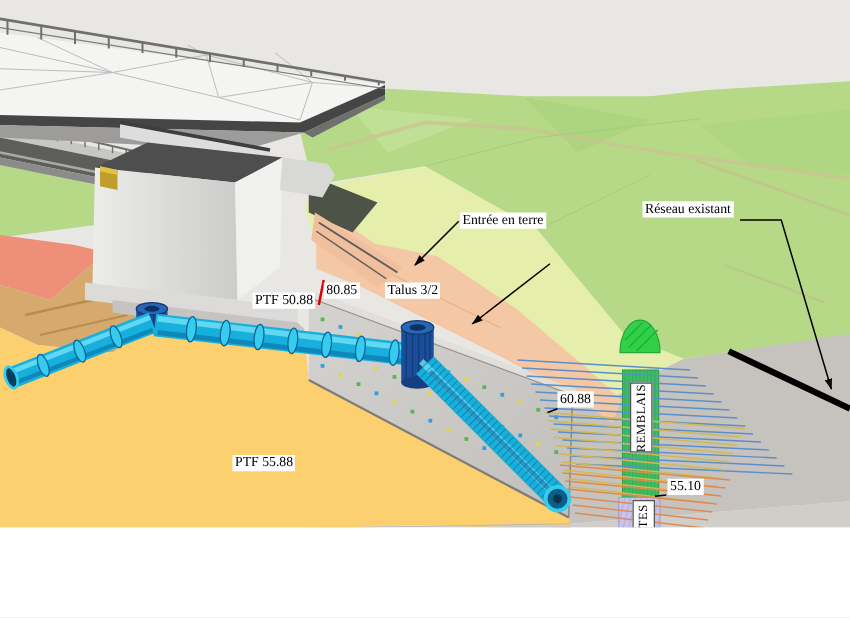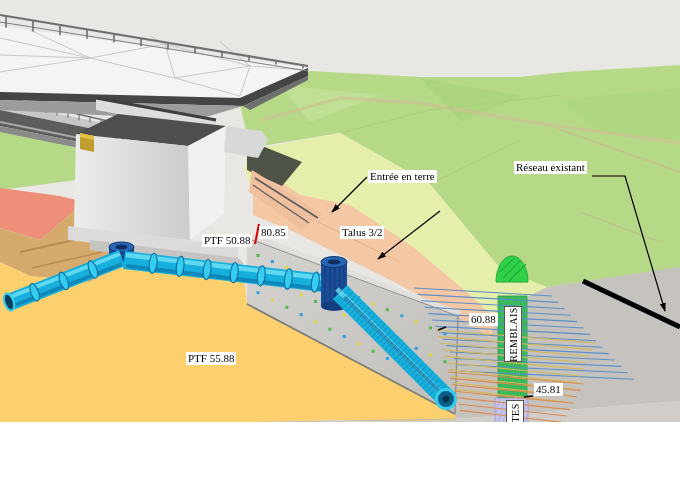--- a/index.html
+++ b/index.html
@@ -389,25 +389,25 @@
     <path d="M440,211 L378,259" marker-end="url(#arr)"></path>
     <path d="M592,176 L625,176 L665,311" marker-end="url(#arr)"></path>
     <line x1="259" y1="224" x2="255" y2="244" stroke="#e00000" stroke-width="2"></line>
     <line x1="438" y1="330" x2="446" y2="327" stroke="#000" stroke-width="1.4"></line>
     <line x1="524" y1="397" x2="533" y2="396" stroke="#000" stroke-width="1.4"></line>
   </g>
 </svg>
 
 <div class="lbl" style="left:368px;top:170px;">Entrée en terre</div>
 <div class="lbl" style="left:514px;top:161px;">Réseau existant</div>
-<div class="lbl" style="left:340px;top:226px;">Talus 3/2</div>
+<div class="lbl" style="left:308px;top:226px;">Talus 3/2</div>
 <div class="lbl" style="left:259px;top:226px;">80.85</div>
 <div class="lbl" style="left:202px;top:234px;">PTF 50.88</div>
-<div class="lbl" style="left:446px;top:313px;margin-left:23px;">60.88</div>
-<div class="lbl" style="left:186px;top:352px;text-align:right;">PTF 55.88</div>
-<div class="lbl" style="left:534px;top:383px;">45.81</div>
+<div class="lbl" style="left:446px;top:313px;">60.88</div>
+<div class="lbl" style="left:186px;top:364px;text-align:right;">PTF 55.88</div>
+<div class="lbl" style="left:534px;top:383px;">55.10</div>
 <div class="vlbl" style="left:504px;top:306px;width:16px;height:54px;">
       <span>REMBLAIS</span>
     </div>
 <div class="vlbl" style="left:506px;top:400px;width:16px;height:47px;">
       <span>PELITES</span>
     </div>
 </div>
 
 </body></html>

